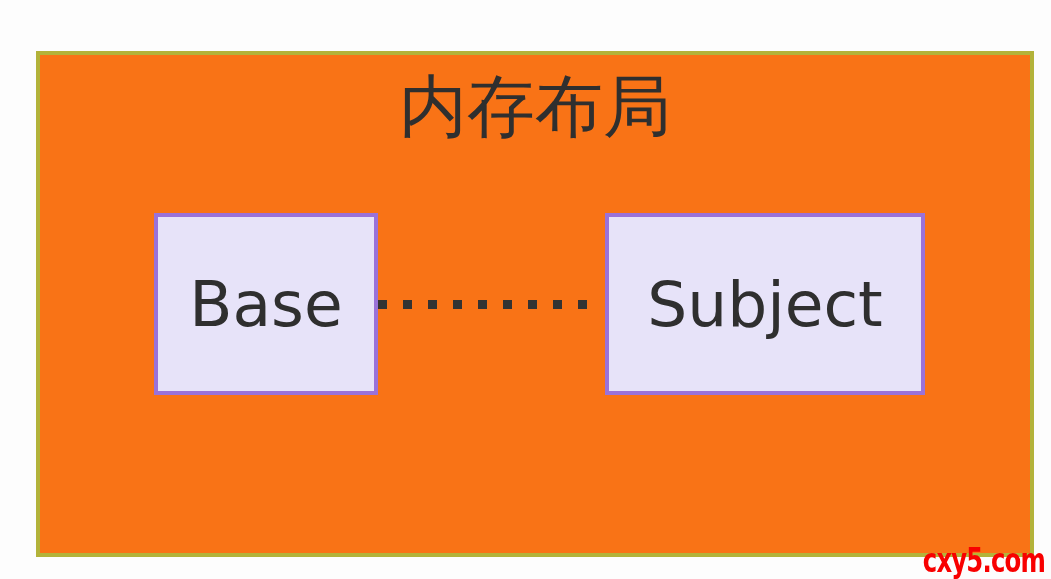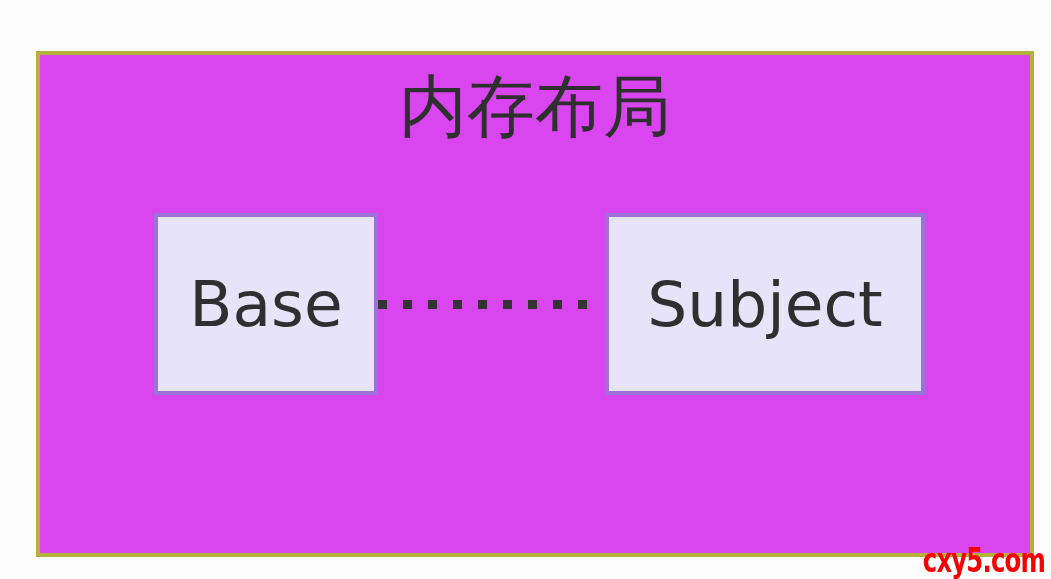--- a/index.html
+++ b/index.html
@@ -17,21 +17,21 @@
   }
 
   
   #outer-panel {
     position: absolute;
     left: 36px;
     top: 51px;
     width: 998px;
     height: 506px;
     box-sizing: border-box;
-    background: #d946ef;
+    background: #f97316;
     border: 4px solid #b3b33a;
   }
 
   
   #diagram-title {
     position: absolute;
     left: 0;
     top: 18px;
     width: 100%;
     text-align: center;

